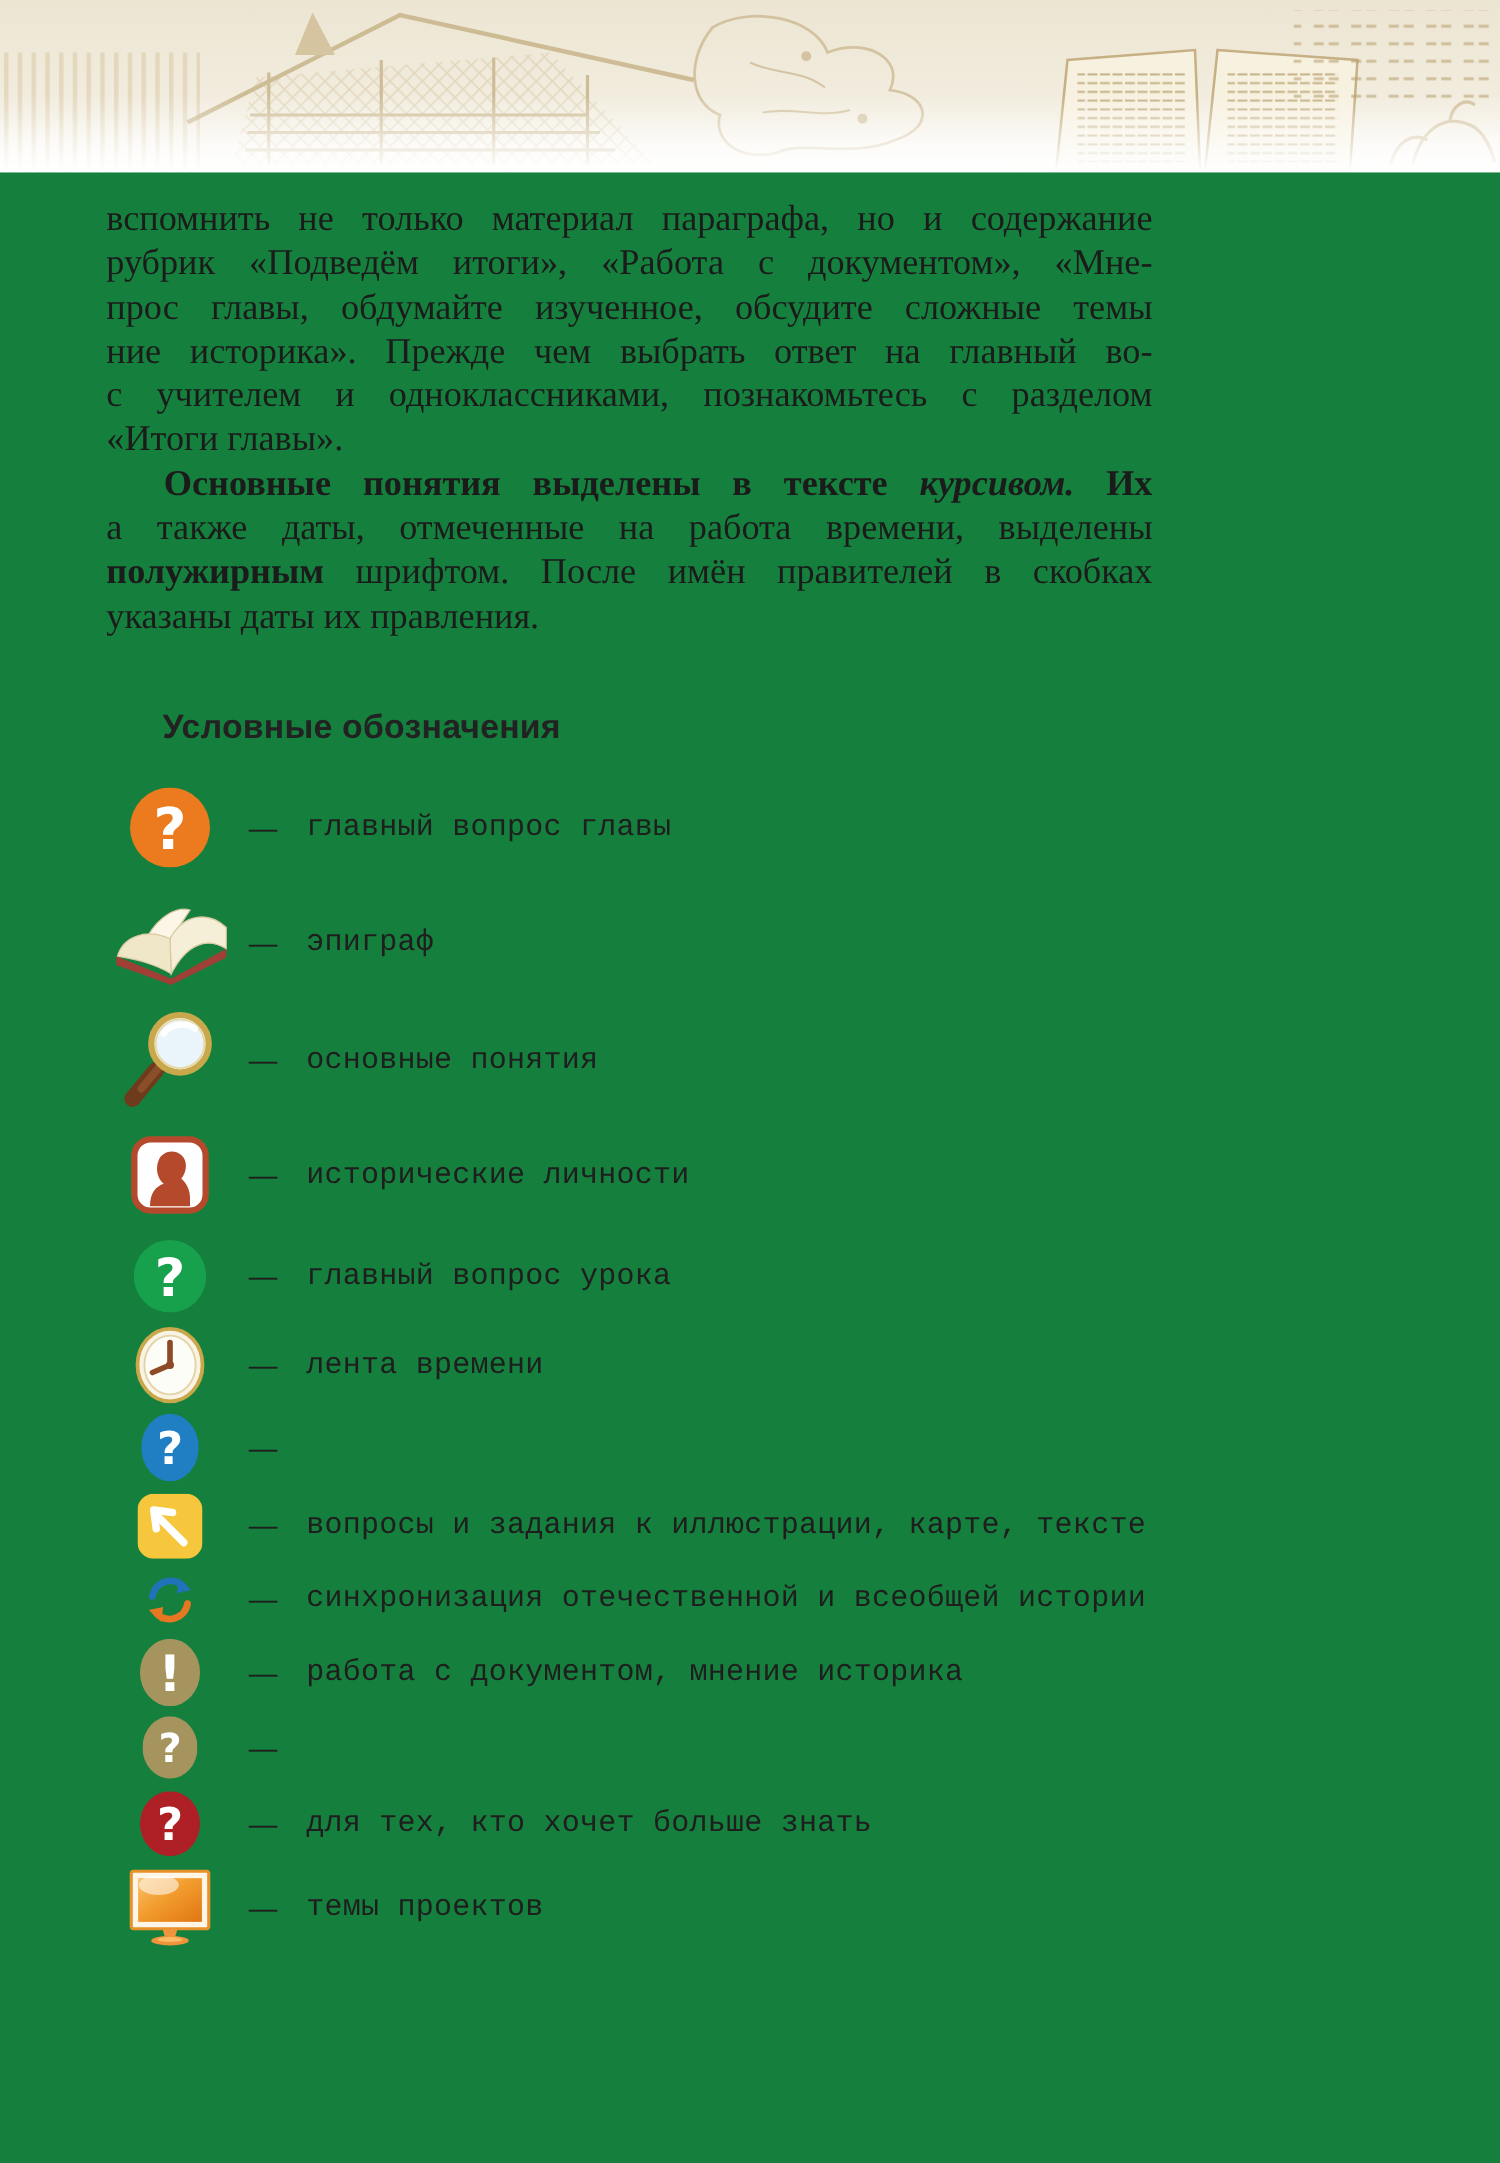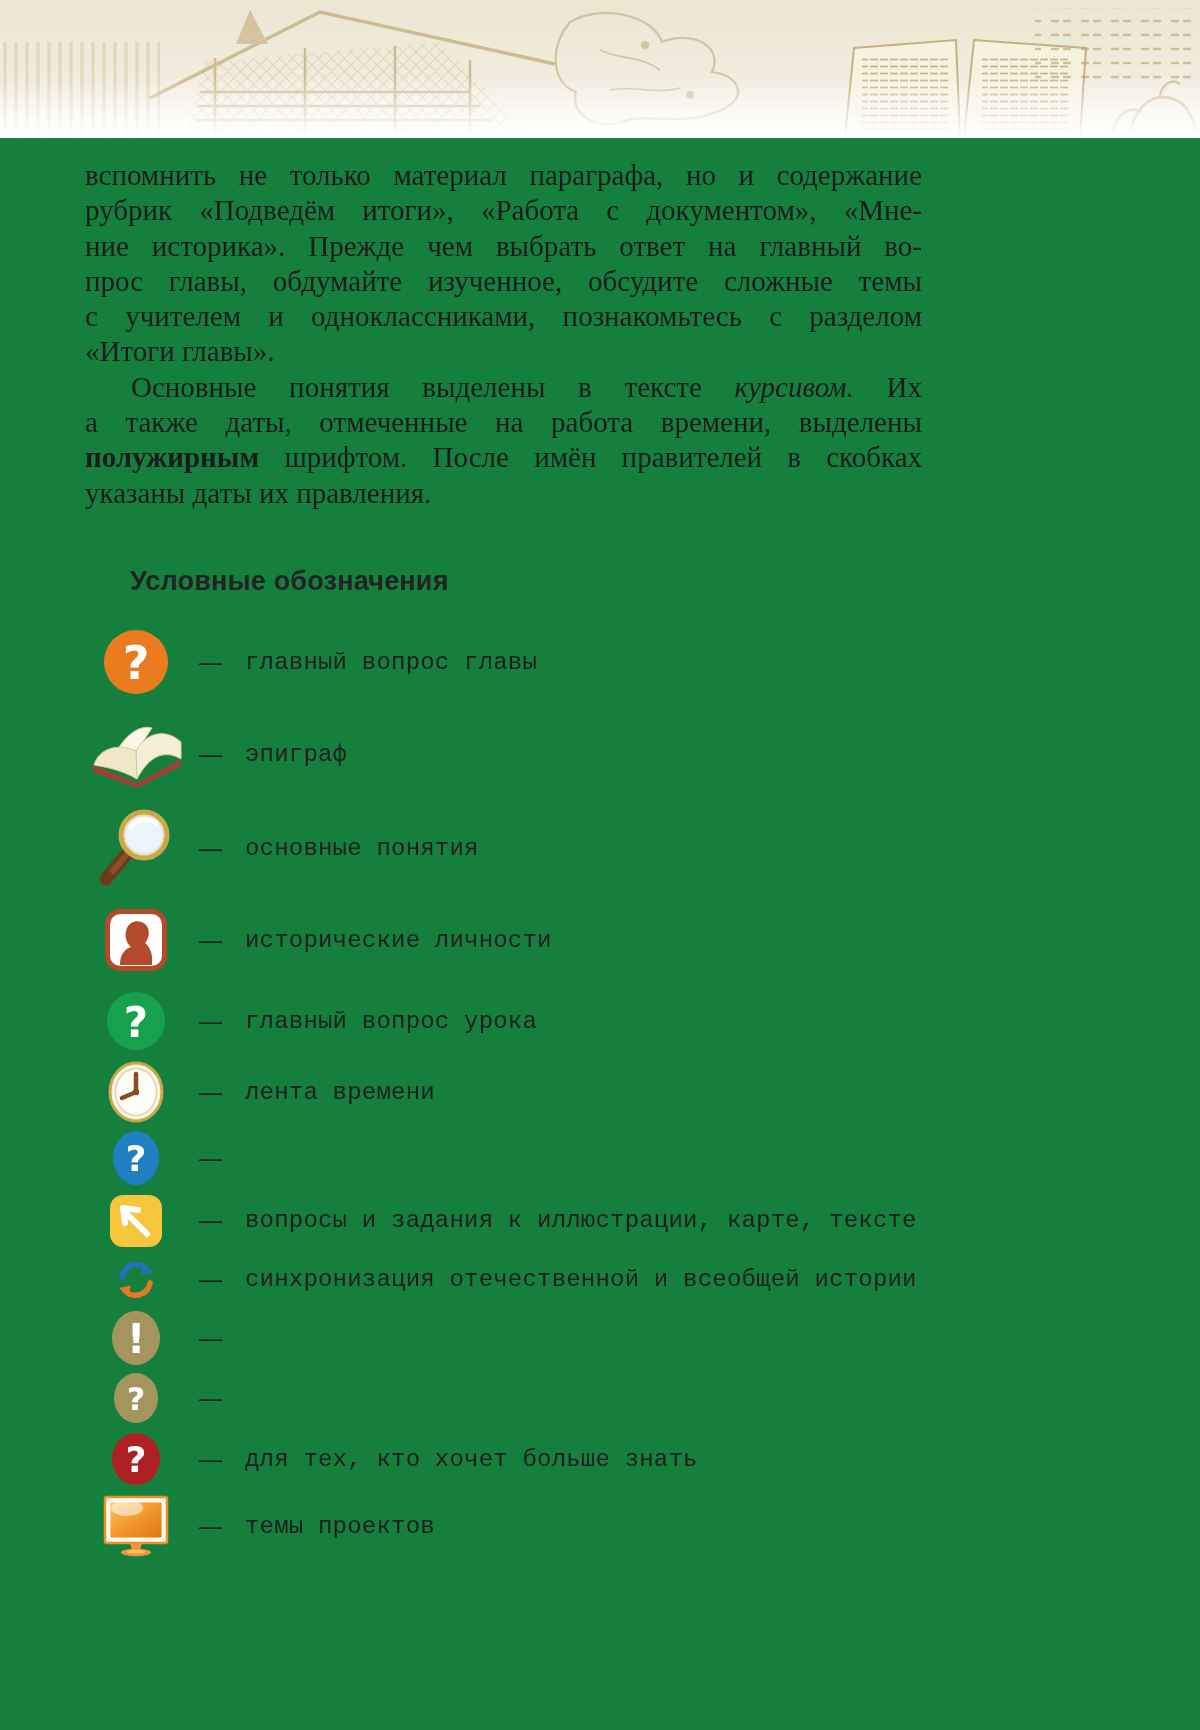--- a/index.html
+++ b/index.html
@@ -18,21 +18,21 @@
   
   .intro{
     position:absolute;
     top:158px;left:85px;width:837px;
     font-size:29px;line-height:35.3px;
     color:#1b1b1b;
   }
   .para{margin:0;}
   .line{text-align:justify;text-align-last:justify;white-space:normal;}
   .line.last{text-align-last:left;}
-  .line.indent{text-indent:46px;}
+  .line.indent{text-indent:46px;font-weight:bold;}
   .it{font-style:italic;}
   .bd{font-weight:bold;}
   
   .legend-title{
     position:absolute;
     top:566px;left:130px;
     margin:0;
     font-family:"Liberation Sans", sans-serif;
     font-size:27px;font-weight:bold;color:#222;
     letter-spacing:.2px;
@@ -141,22 +141,22 @@
         <path d="M1112,132 C1118,112 1130,106 1142,112"></path>
       </g>
       <rect width="1200" height="138" fill="url(#fadeG)"></rect>
     </svg>
   </div>
 
   <div class="intro">
       <div class="para">
         <div class="line"><span>вспомнить не только материал параграфа, но и содержание</span></div>
         <div class="line"><span>рубрик «Подведём итоги», «Работа с документом», «Мне-</span></div>
+        <div class="line"><span>прос главы, обдумайте изученное, обсудите сложные темы</span></div>
         <div class="line"><span>ние историка». Прежде чем выбрать ответ на главный во-</span></div>
-        <div class="line"><span>прос главы, обдумайте изученное, обсудите сложные темы</span></div>
         <div class="line"><span>с учителем и одноклассниками, познакомьтесь с разделом</span></div>
         <div class="line last"><span>«Итоги главы».</span></div>
       </div>
       <div class="para">
         <div class="line indent"><span>Основные понятия выделены в тексте </span><span class="it">курсивом.</span><span> Их</span></div>
         <div class="line"><span>а также даты, отмеченные на работа времени, выделены</span></div>
         <div class="line"><span class="bd">полужирным</span><span> шрифтом. После имён правителей в скобках</span></div>
         <div class="line last"><span>указаны даты их правления.</span></div>
       </div>
     </div>
@@ -264,20 +264,21 @@
         <span class="label">синхронизация отечественной и всеобщей истории</span>
       </li>
       <li class="legend-row">
         <span class="icon-cell">
           <svg width="48" height="54" viewBox="0 0 48 54">
     <ellipse cx="24" cy="27" rx="24" ry="27" fill="#A6945F"></ellipse>
     <text class="q-glyph" x="24" y="27" dy="0.37em" text-anchor="middle" font-family="DejaVu Sans, sans-serif" font-weight="bold" font-size="40" fill="#fff">!</text>
           </svg>
         </span>
         <span class="dash">—</span>
+        <span class="label">работа с документом, мнение историка</span>
       </li>
       <li class="legend-row">
         <span class="icon-cell">
           <svg width="44" height="50" viewBox="0 0 44 50">
     <ellipse cx="22" cy="25" rx="22" ry="25" fill="#A6945F"></ellipse>
     <text class="q-glyph" x="22" y="25" dy="0.37em" text-anchor="middle" font-family="DejaVu Sans, sans-serif" font-weight="bold" font-size="32" fill="#fff">?</text>
           </svg>
         </span>
         <span class="dash">—</span>
       </li>

